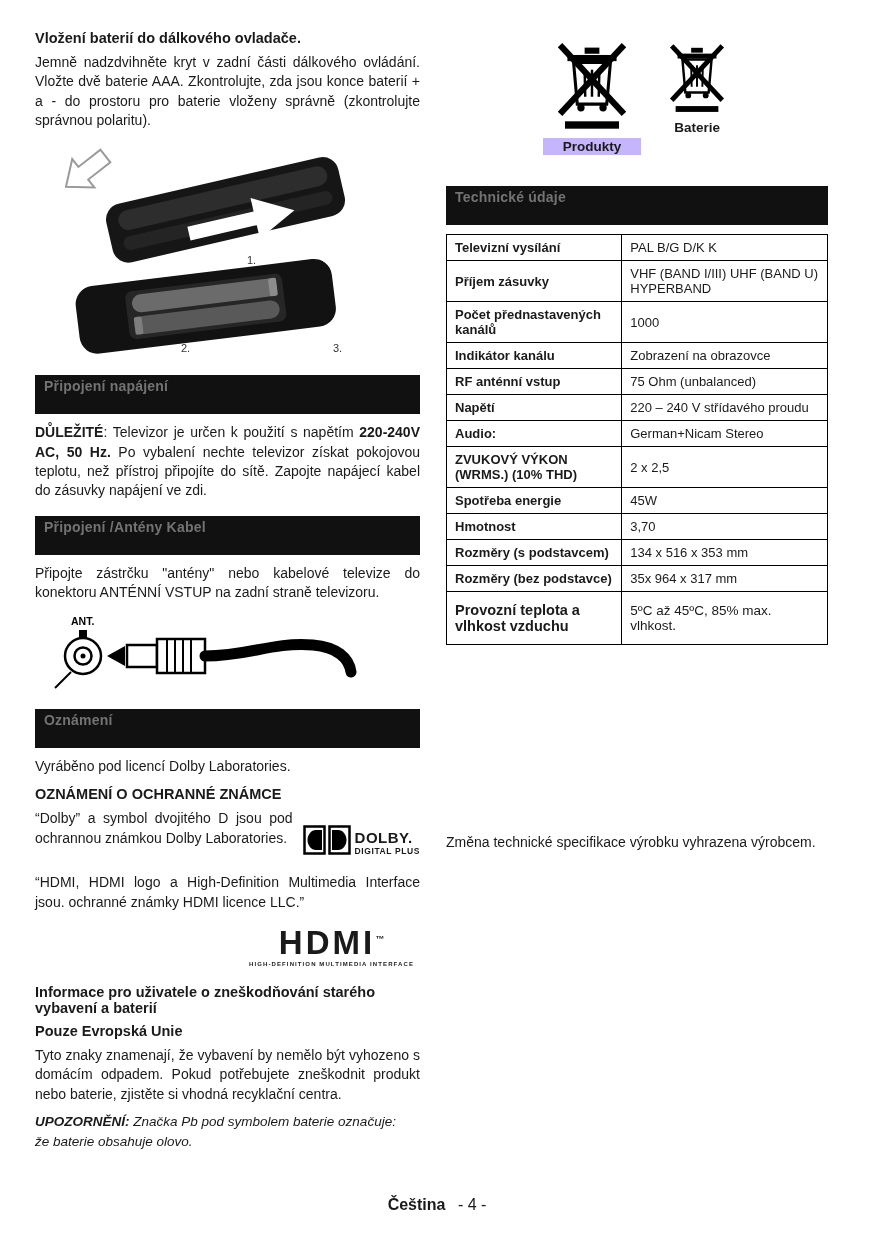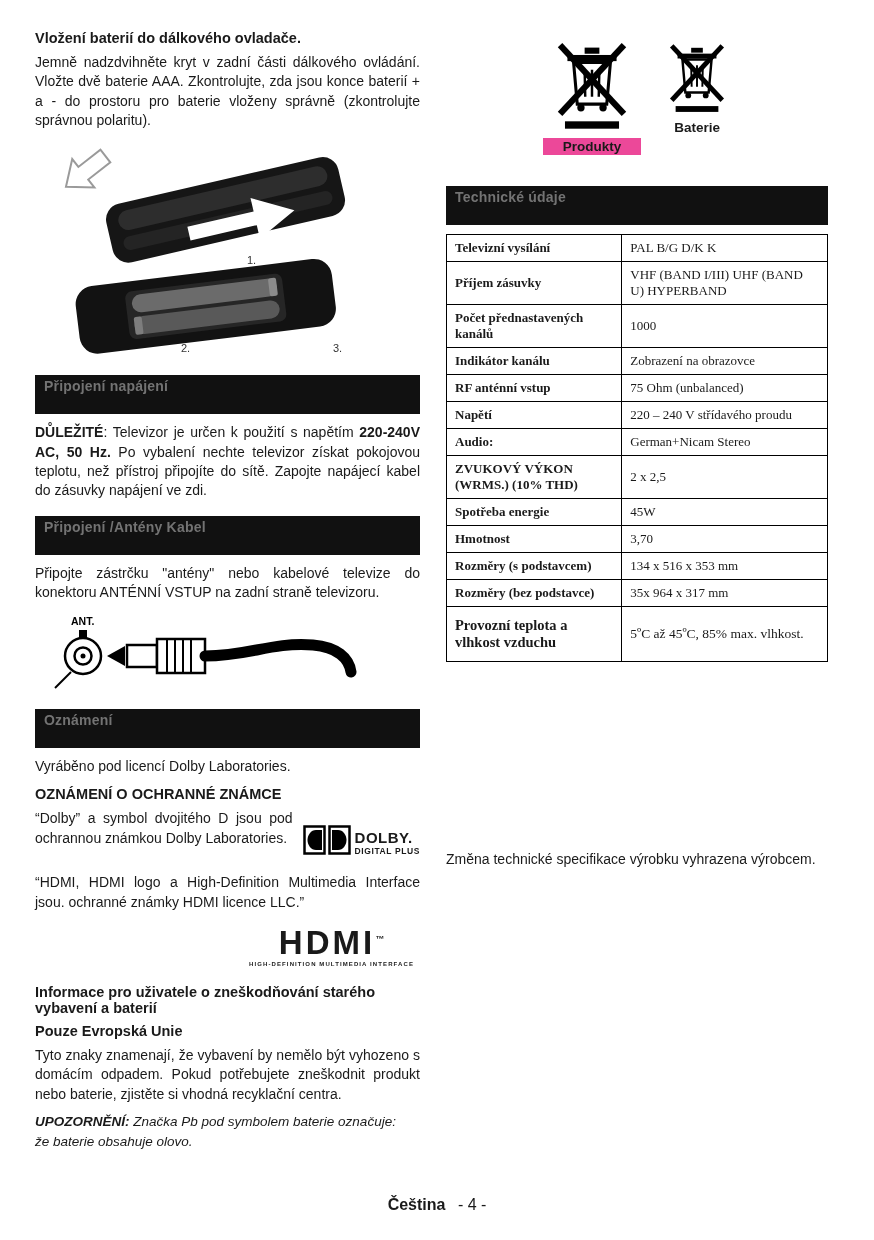--- a/index.html
+++ b/index.html
@@ -39,23 +39,23 @@
   .hdmi-sub { font-size:6px; font-weight:bold; letter-spacing:1.1px; margin-top:2px; }
 
   .warning { font-style:italic; font-size:13.5px; line-height:1.5; margin-top:8px; }
   .warning .seg-b { font-style:italic; }
 
   
   .weee-row { display:flex; justify-content:center; align-items:flex-start; gap:22px; min-height:150px; }
   .weee-item { display:flex; flex-direction:column; align-items:center; }
   .weee-item.small { margin-top:4px; }
   .weee-label { font-weight:bold; font-size:13.5px; margin-top:4px; }
-  .weee-label.hl { background:#ec4899; padding:1px 20px; }
-
-  table.specs { border-collapse:collapse; width:100%;font-family:Liberation Serif, serif; }
+  .weee-label.hl { background:#c4b5fd; padding:1px 20px; }
+
+  table.specs { border-collapse:collapse; width:100%; }
   table.specs td { border:1px solid #000; font-size:13px; padding:5px 8px; vertical-align:middle; }
   table.specs td.lbl { font-weight:bold; width:46%; }
   table.specs tr.big td.lbl { font-size:14.5px; }
   table.specs tr.big td { padding-top:10px; padding-bottom:10px; font-size:13.5px; }
 
   .spec-note { font-size:14px; line-height:1.4; margin-top:188px; text-align:left; }
 
   .footer { position:absolute; bottom:26px; left:0; width:100%; text-align:center; font-size:16px; }
   .footer .lang { font-weight:bold; }
   .footer .pg { margin-left:8px; }

